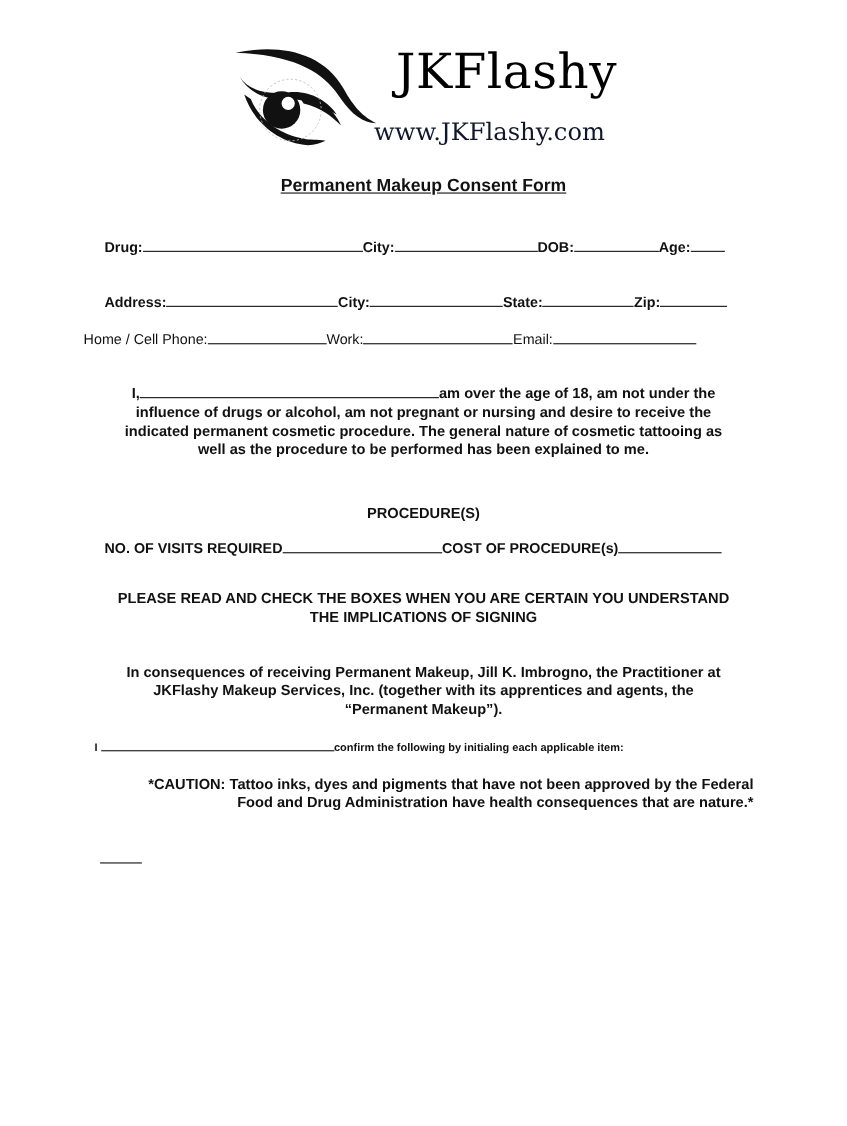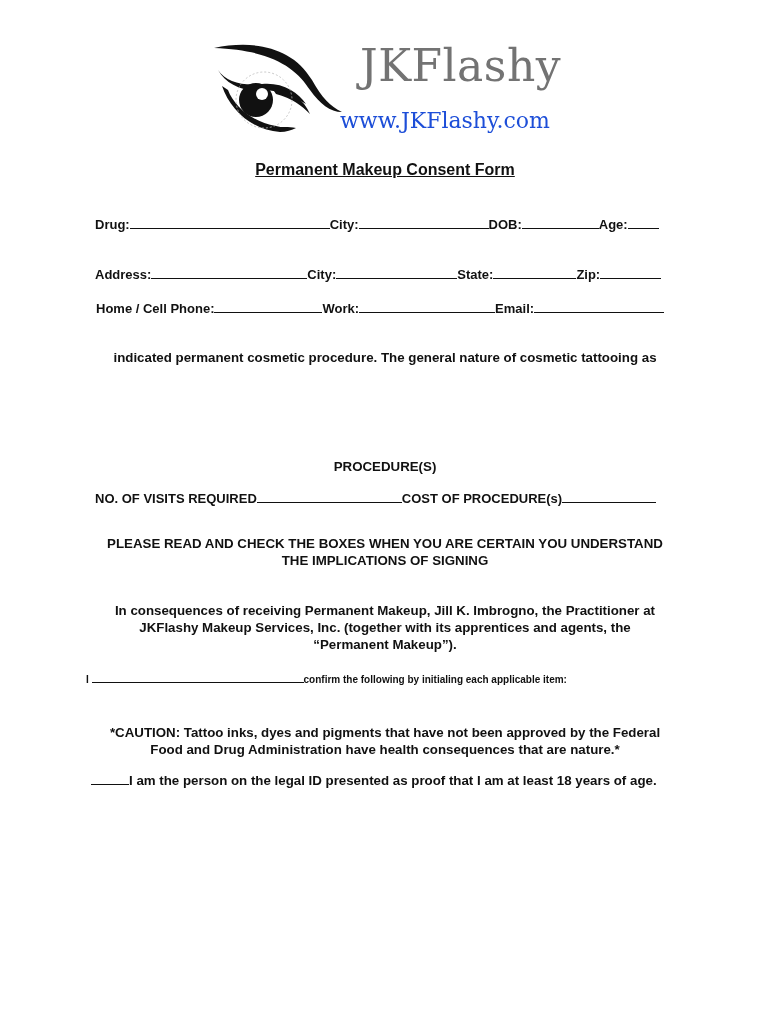--- a/index.html
+++ b/index.html
@@ -1,23 +1,23 @@
 <!DOCTYPE html>
 <html><head>
   <meta charset="utf-8">
   <style>
     html, body { margin: 0; padding: 0; background: #ffffff; }
     body { width: 770px; height: 1024px; position: relative; overflow: hidden;
            font-family: "Liberation Sans", sans-serif; color: #111; }
     .abs { position: absolute; }
     .logo { left: 212px; top: 40px; width: 350px; height: 100px; }
     .logo-title { position: absolute; left: 148px; top: 0px; font-family: "DejaVu Serif", serif;
-                  font-size: 44px; letter-spacing: 0.5px; color: #737373; font-weight: normal; }
+                  font-size: 44px; letter-spacing: 0.5px; color: #000000; font-weight: normal; }
     .logo-url { position: absolute; left: 128px; top: 68px; font-family: "DejaVu Serif", serif;
-                font-size: 22px; color: #1d4ed8; }
+                font-size: 22px; color: #0f172a; }
     .title { left: 0; width: 770px; top: 161px; text-align: center; font-weight: bold;
              font-size: 16px; text-decoration: underline; }
     .row { font-weight: bold; font-size: 13px; white-space: nowrap; }
     .u { text-decoration: underline; }
     .blank { display: inline-block; border-bottom: 1px solid #111; height: 12px; vertical-align: baseline; }
     .lbl { display: inline-block; }
     .center { left: 85px; width: 600px; text-align: center; font-weight: bold; font-size: 13.3px; line-height: 17px; }
   </style>
 </head>
 <body>
@@ -44,26 +44,29 @@
 <div class="abs title">Permanent Makeup Consent Form</div>
 
 <div class="abs row u" style="left:95px; top:216px;">
   <span class="lbl">Drug:</span><span class="blank" style="width:200px;"></span><span class="lbl">City:</span><span class="blank" style="width:130px;"></span><span class="lbl">DOB:</span><span class="blank" style="width:77px;"></span><span class="lbl">Age:</span><span class="blank" style="width:31px;"></span>
 </div>
 
 <div class="abs row" style="left:95px; top:266px;">
   <span class="lbl">Address:</span><span class="blank" style="width:156px;"></span><span class="lbl">City:</span><span class="blank" style="width:121px;"></span><span class="lbl">State:</span><span class="blank" style="width:83px;"></span><span class="lbl">Zip:</span><span class="blank" style="width:61px;"></span>
 </div>
 
-<div class="abs row u" style="left:96px; top:300px; font-weight:bold;">
+<div class="abs row u" style="left:76px; top:300px; font-weight:normal;">
   <span class="lbl">Home / Cell Phone:</span><span class="blank" style="width:108px;"></span><span class="lbl">Work:</span><span class="blank" style="width:136px;"></span><span class="lbl">Email:</span><span class="blank" style="width:130px;"></span>
 </div>
 
 <div class="abs center" style="top:349px;">
+  <div><span>I,</span><span class="blank" style="width:272px;"></span><span>am over the age of 18, am not under the</span></div>
+  <div>influence of drugs or alcohol, am not pregnant or nursing and desire to receive the</div>
   <div>indicated permanent cosmetic procedure.  The general nature of cosmetic tattooing as</div>
+  <div>well as the procedure to be performed has been explained to me.</div>
 </div>
 
 <div class="abs center" style="top:458px;">PROCEDURE(S)</div>
 
 <div class="abs row" style="left:95px; top:490px; font-size:13px;">
   <span class="lbl">NO. OF VISITS REQUIRED</span><span class="blank" style="width:145px;"></span><span class="lbl">COST OF PROCEDURE(s)</span><span class="blank" style="width:94px;"></span>
 </div>
 
 <div class="abs center" style="top:535px;">
   <div>PLEASE READ AND CHECK THE BOXES WHEN YOU ARE CERTAIN YOU UNDERSTAND</div>
@@ -73,20 +76,20 @@
 <div class="abs center" style="top:602px;">
   <div>In consequences of receiving Permanent Makeup, Jill K. Imbrogno, the Practitioner at</div>
   <div>JKFlashy Makeup Services, Inc. (together with its apprentices and agents, the</div>
   <div>“Permanent Makeup”).</div>
 </div>
 
 <div class="abs row" style="left:86px; top:670px; font-size:10px;">
   <span class="lbl">I</span>&nbsp;<span class="blank" style="width:212px;"></span><span class="lbl">confirm the following by initialing each applicable item:</span>
 </div>
 
-<div class="abs center" style="top:724px;">
+<div class="abs center" style="top:704px;text-align:right;">
   <div>*CAUTION: Tattoo inks, dyes and pigments that have not been approved by the Federal</div>
   <div>Food and Drug Administration have health consequences that are nature.*</div>
 </div>
 
 <div class="abs row" style="left:91px; top:772px; font-size:13.3px;">
-  <span class="blank" style="width:38px;"></span><span class="lbl">I am the person on the legal ID presented as proof that I am at least 18 years of age.</span>
+  <span class="blank" style="width:38px;"></span>
 </div>
 
 </body></html>

